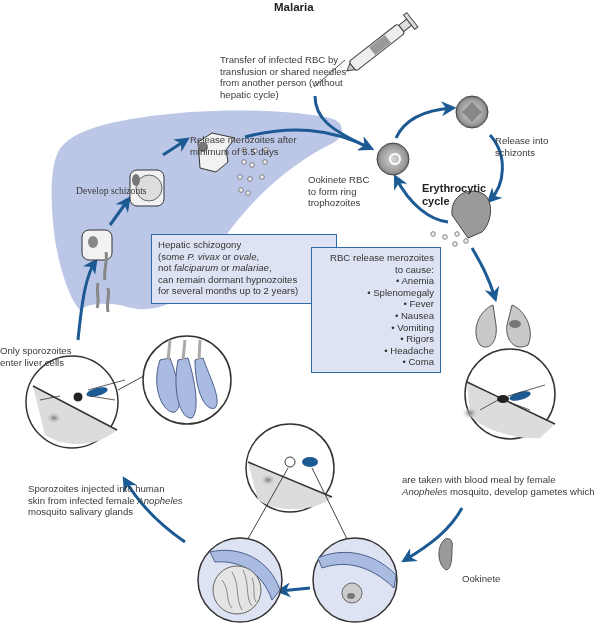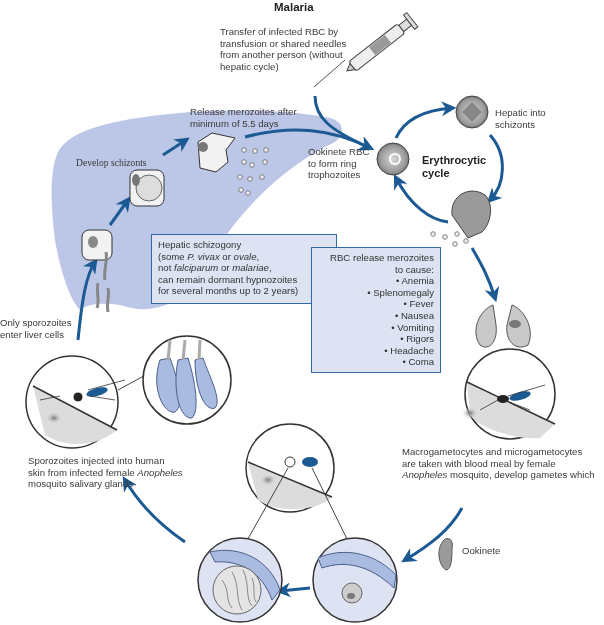--- a/index.html
+++ b/index.html
@@ -1,19 +1,19 @@
 <!DOCTYPE html>
 <html><head>
 <meta charset="utf-8">
 <style>
   html, body { margin:0; padding:0; background:#ffffff; }
   body { width:604px; height:625px; position:relative; overflow:hidden;
          font-family:"Liberation Sans", sans-serif; color:#333; }
   #art { position:absolute; left:0; top:0; width:604px; height:625px; }
-  .lbl { position:absolute; font-size:9.6px; line-height:11.5px; color:#3a3a3a; white-space:nowrap; }
+  .lbl { position:absolute; font-size:9.6px; line-height:11.5px; color:#3a3a3a; white-space:nowrap;margin-top:28px; }
   .title { position:absolute; left:274px; top:1px; font-size:11.5px; font-weight:bold; color:#222; }
   .bold { font-weight:bold; font-size:11px; line-height:13px; color:#222; }
   .box { position:absolute; background:#dde3f3; border:1.5px solid #2f6aa6; font-size:9.6px; line-height:11.6px; color:#333; padding:4px 6px; box-sizing:border-box; }
   .box ul { list-style:none; margin:0; padding:0; }
   .box li::before { content:"\2022  "; }
   i { font-style:italic; }
 </style>
 </head>
 <body>
 
@@ -199,37 +199,36 @@
   <div>to form ring</div>
   <div>trophozoites</div>
 </div>
 
 <div class="lbl bold" style="left:422px;top:154px;">
   <div>Erythrocytic</div>
   <div>cycle</div>
 </div>
 
 <div class="lbl" style="left:495px;top:107px;">
-  <div>Hepatic into</div>
+  <div>Release into</div>
   <div>schizonts</div>
 </div>
 
 <div class="lbl" style="left:0px;top:317px;">
   <div>Only sporozoites</div>
   <div>enter liver cells</div>
 </div>
 
 <div class="lbl" style="left:28px;top:455px;">
   <div>Sporozoites injected into human</div>
   <div><span>skin from infected female </span><i>Anopheles</i></div>
   <div>mosquito salivary glands</div>
 </div>
 
 <div class="lbl" style="left:402px;top:446px;">
-  <div>Macrogametocytes and microgametocytes</div>
   <div>are taken with blood meal by female</div>
   <div><i>Anopheles</i><span> mosquito, develop gametes which</span></div>
 </div>
 
 <div class="lbl" style="left:462px;top:545px;">Ookinete</div>
 
 <div class="box" style="left:151px;top:234px;width:186px;height:70px;">
   <div>Hepatic schizogony</div>
   <div><span>(some </span><i>P. vivax</i><span> or </span><i>ovale</i><span>,</span></div>
   <div><span>not </span><i>falciparum</i><span> or </span><i>malariae</i><span>,</span></div>

